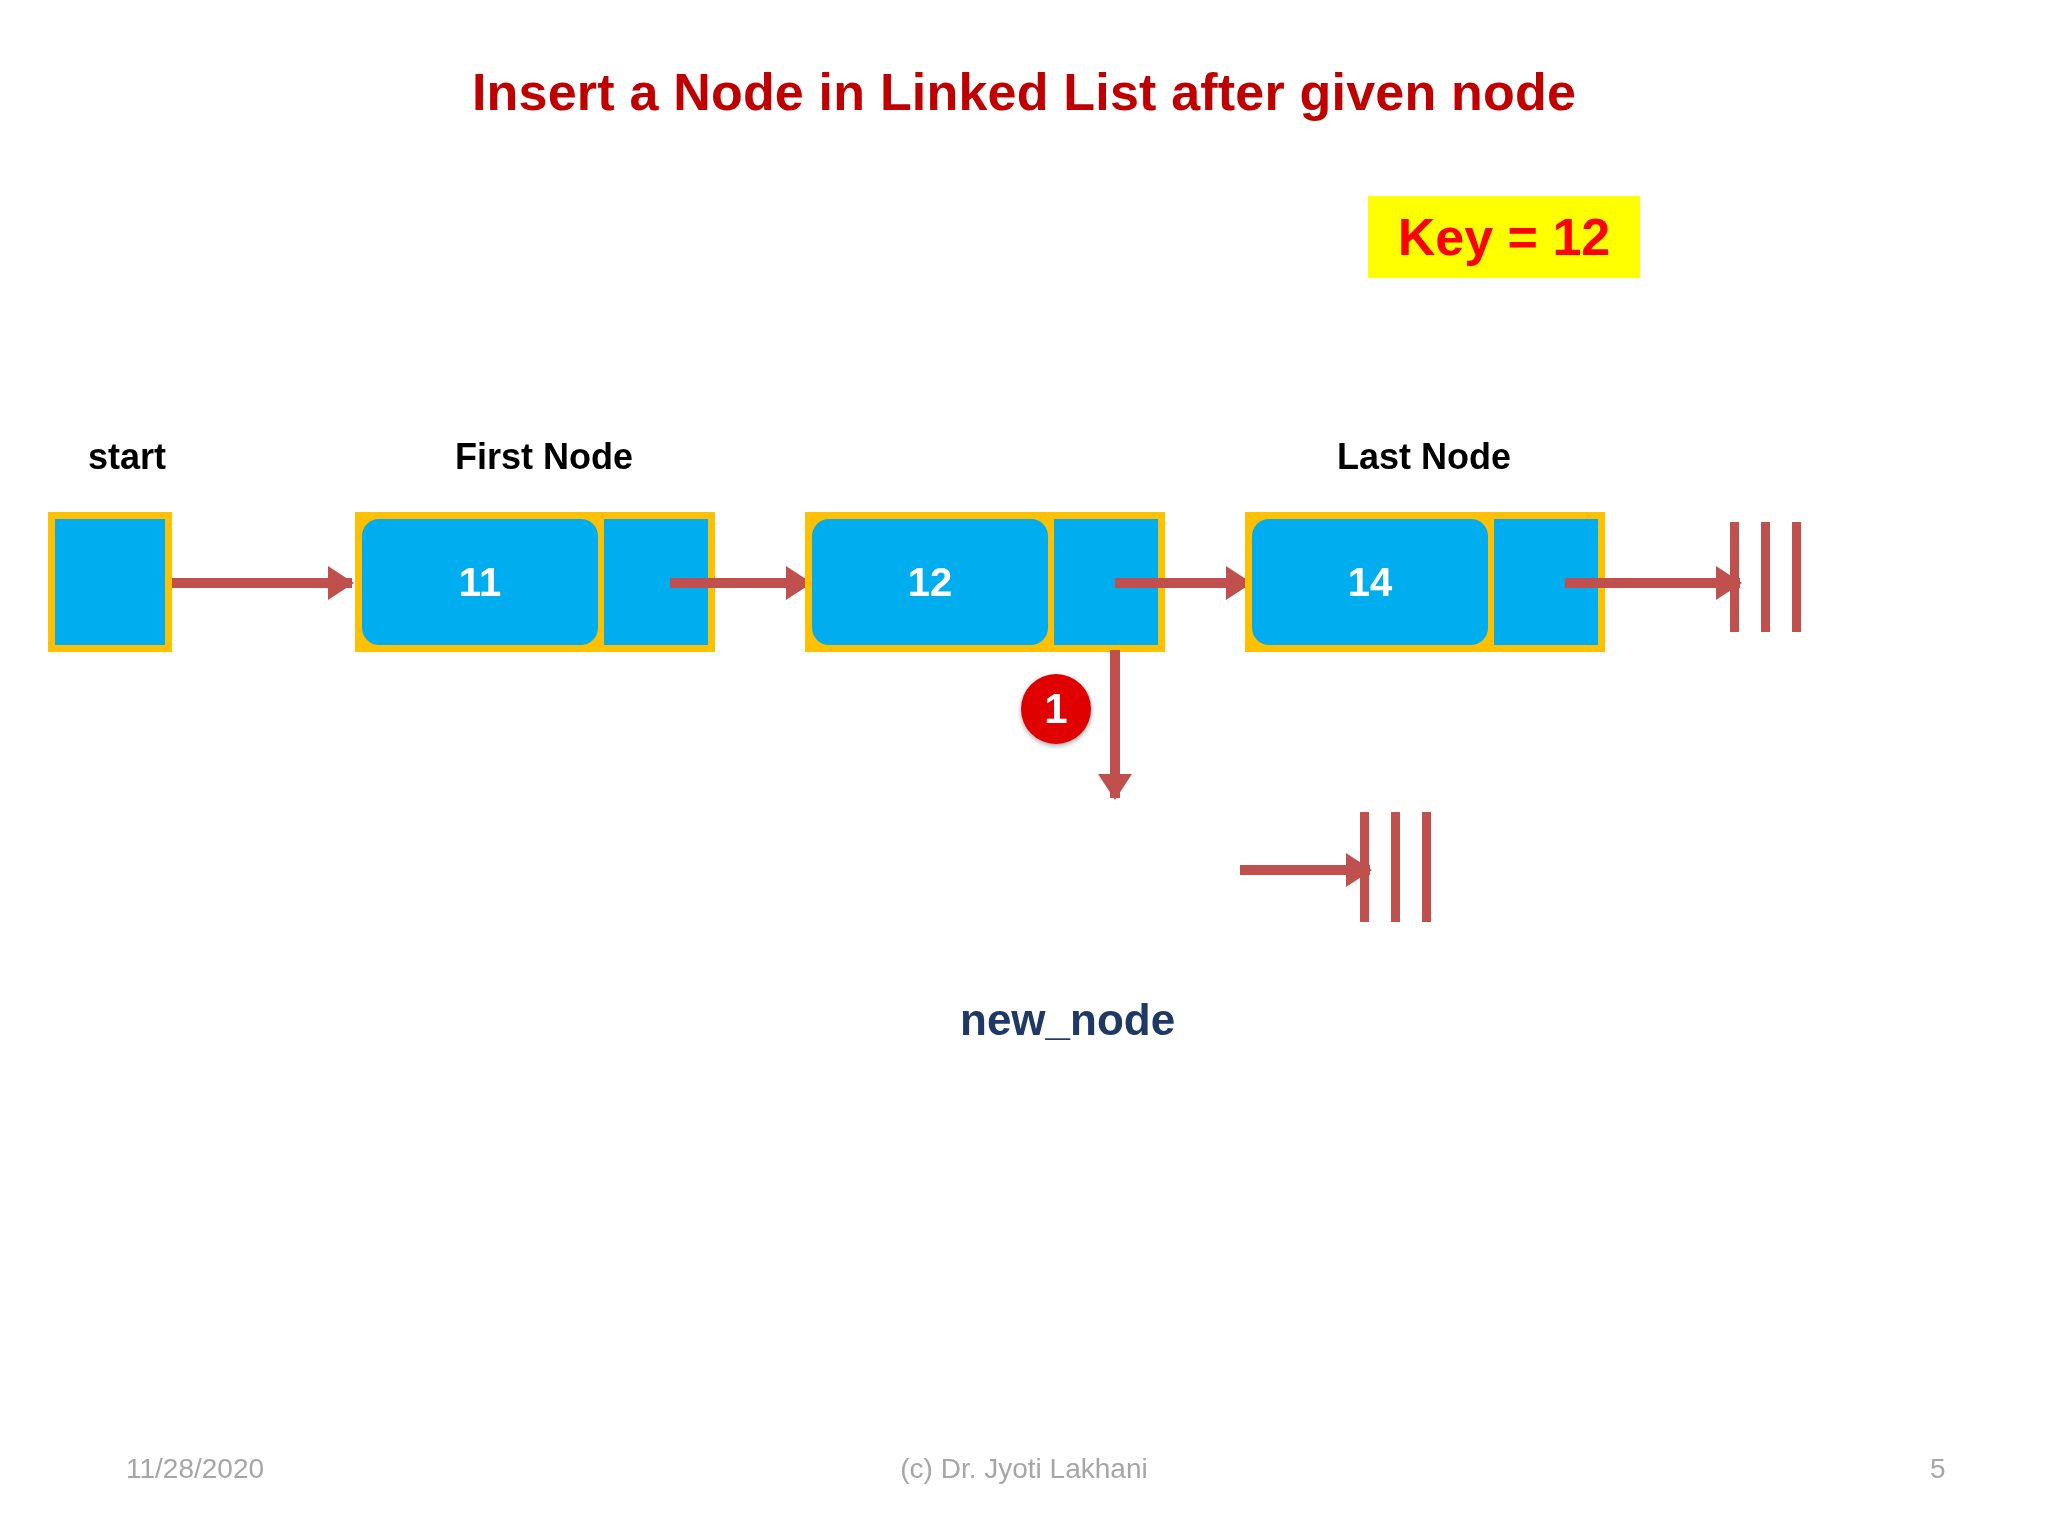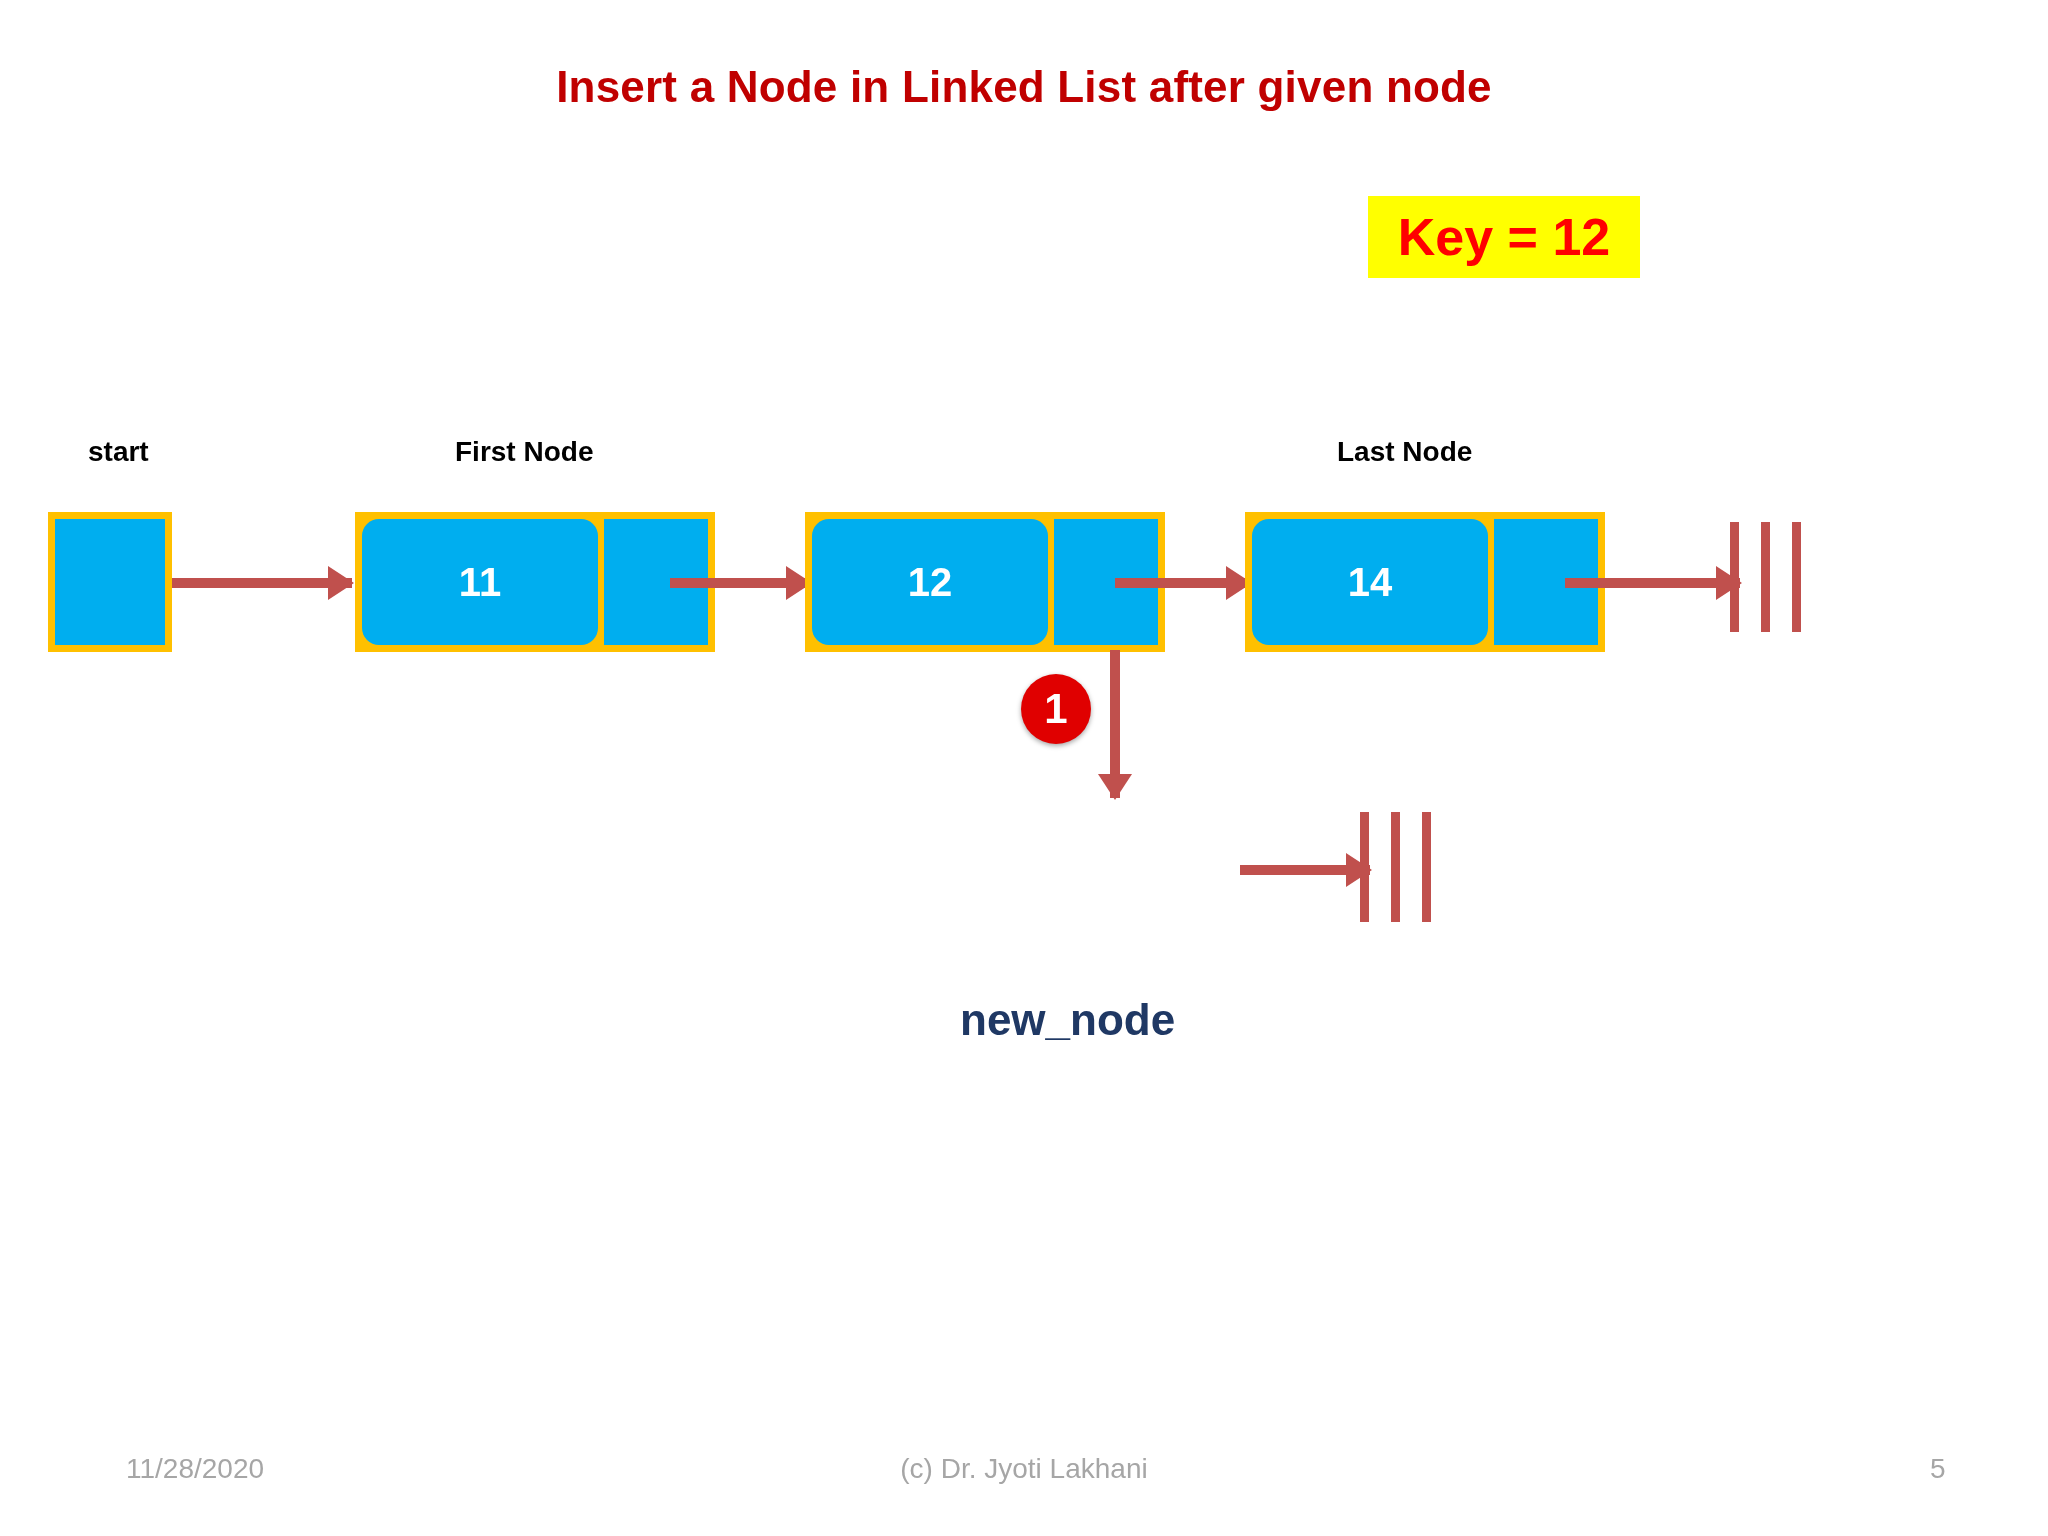--- a/index.html
+++ b/index.html
@@ -18,21 +18,21 @@
     overflow: hidden;
   }
 
   
   #slide-title {
     position: absolute;
     left: 0;
     top: 62px;
     width: 2048px;
     text-align: center;
-    font-size: 44px;
+    font-size: 52px;
     font-weight: bold;
     color: #C00000;
     letter-spacing: 0.2px;
     white-space: nowrap;
   }
 
   
   #key-box {
     position: absolute;
     left: 1368px;
@@ -47,21 +47,21 @@
   #key-box .key-text {
     font-size: 52px;
     font-weight: bold;
     color: #FF0000;
     white-space: nowrap;
   }
 
   
   .caption {
     position: absolute;
-    font-size: 28px;
+    font-size: 36px;
     font-weight: bold;
     color: #000000;
     white-space: nowrap;
   }
   #label-start      { left: 88px;  top: 436px; }
   #label-first-node { left: 455px; top: 436px; }
   #label-last-node  { left: 1337px;top: 436px; text-align: center; }
 
   #label-new-node {
     position: absolute;

